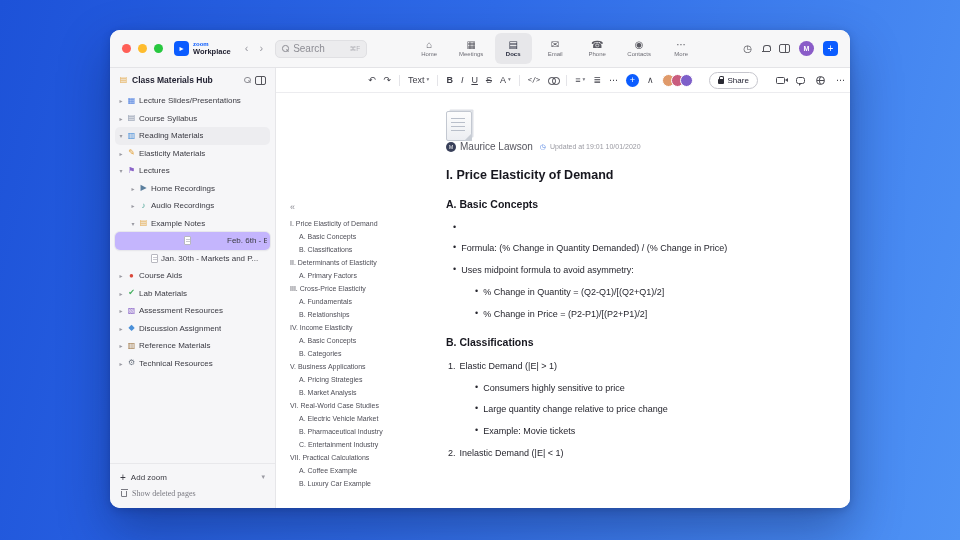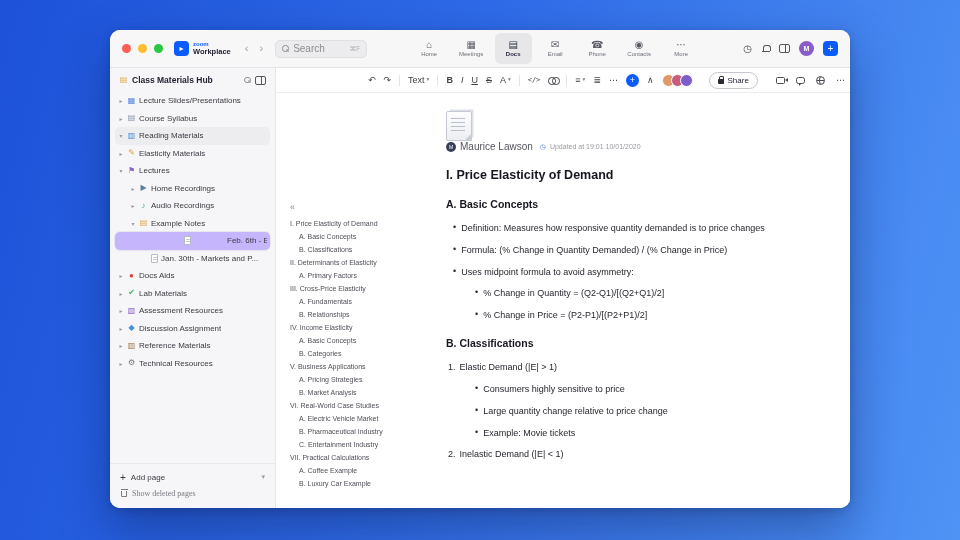--- a/index.html
+++ b/index.html
@@ -273,21 +273,21 @@
               <span class="tlabel">Feb. 6th - Elasticity and M...</span>
             </div>
             <div class="row lvl2">
               <span class="chev"></span>
               <span class="mini-doc"></span>
               <span class="tlabel">Jan. 30th - Markets and P...</span>
             </div>
             <div class="row lvl0">
               <span class="chev">▸</span>
               <span class="ticon" style="color: rgb(217, 72, 59);">●</span>
-              <span class="tlabel">Docs Aids</span>
+              <span class="tlabel">Course Aids</span>
             </div>
             <div class="row lvl0">
               <span class="chev">▸</span>
               <span class="ticon" style="color: rgb(63, 174, 90);">✔</span>
               <span class="tlabel">Lab Materials</span>
             </div>
             <div class="row lvl0">
               <span class="chev">▸</span>
               <span class="ticon" style="color: rgb(138, 100, 200);">▧</span>
               <span class="tlabel">Assessment Resources</span>
@@ -304,21 +304,21 @@
             </div>
             <div class="row lvl0">
               <span class="chev">▸</span>
               <span class="ticon" style="color: rgb(110, 118, 131);">⚙</span>
               <span class="tlabel">Technical Resources</span>
             </div>
           </div>
         <div class="sb-footer">
           <div class="sb-foot-row">
             <span class="plus-sm">+</span>
-            <span>Add page</span>
+            <span>Add zoom</span>
             <span class="chev-dn">▾</span>
           </div>
           <div class="sb-foot-row muted">
             <span class="trash-ic"></span>
             <span>Show deleted pages</span>
           </div>
         </div>
       </aside>
 
       <section class="docarea">
@@ -403,21 +403,20 @@
               <span class="meta-avatar">M</span>
               <span class="meta-name">Maurice Lawson</span>
               <span class="meta-clock">◷</span>
               <span class="meta-upd">Updated at 19:01 10/01/2020</span>
             </div>
             <div id="doc-blocks">
                 <div class="blk h1 lvl0">I. Price Elasticity of Demand</div>
                 <div class="blk h2 lvl0">A. Basic Concepts</div>
                 <div class="blk bullet lvl0">
                   <span class="bt">•</span>
-                  <span class="btx">Definition: Measures how responsive quantity demanded is to price changes</span>
                 </div>
                 <div class="blk bullet lvl0">
                   <span class="bt">•</span>
                   <span class="btx">Formula: (% Change in Quantity Demanded) / (% Change in Price)</span>
                 </div>
                 <div class="blk bullet lvl0">
                   <span class="bt">•</span>
                   <span class="btx">Uses midpoint formula to avoid asymmetry:</span>
                 </div>
                 <div class="blk bullet lvl1">

